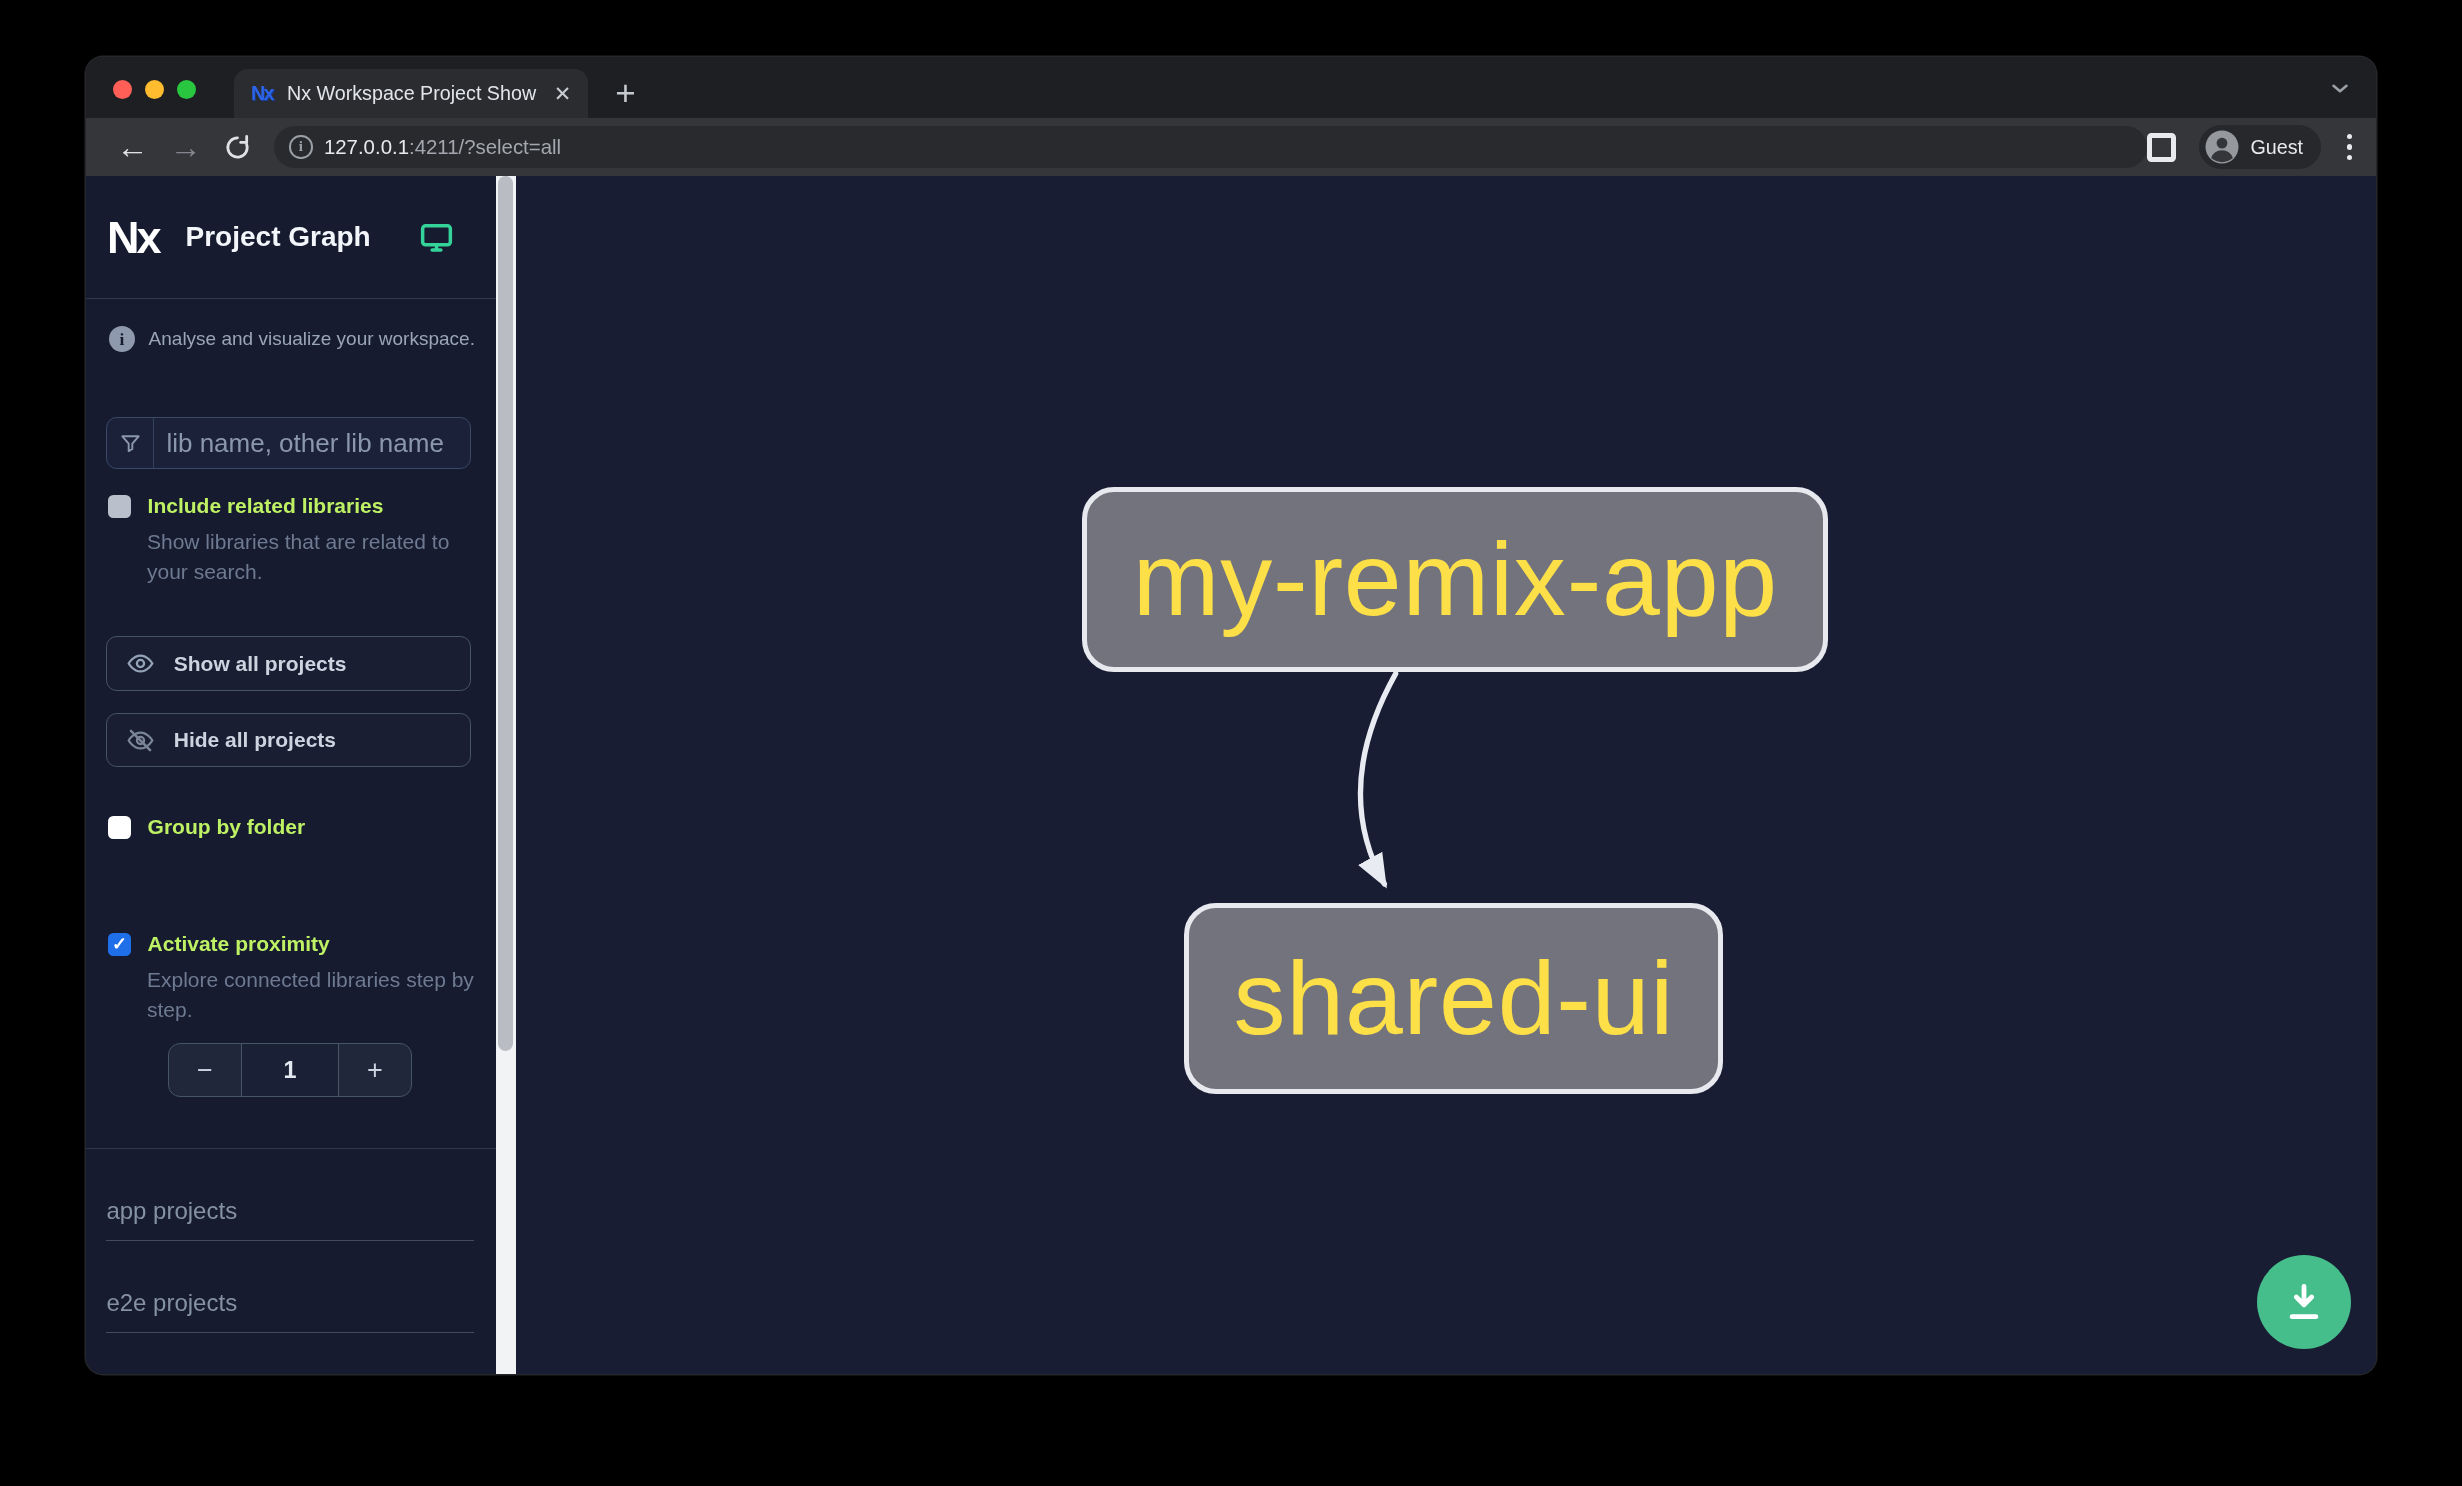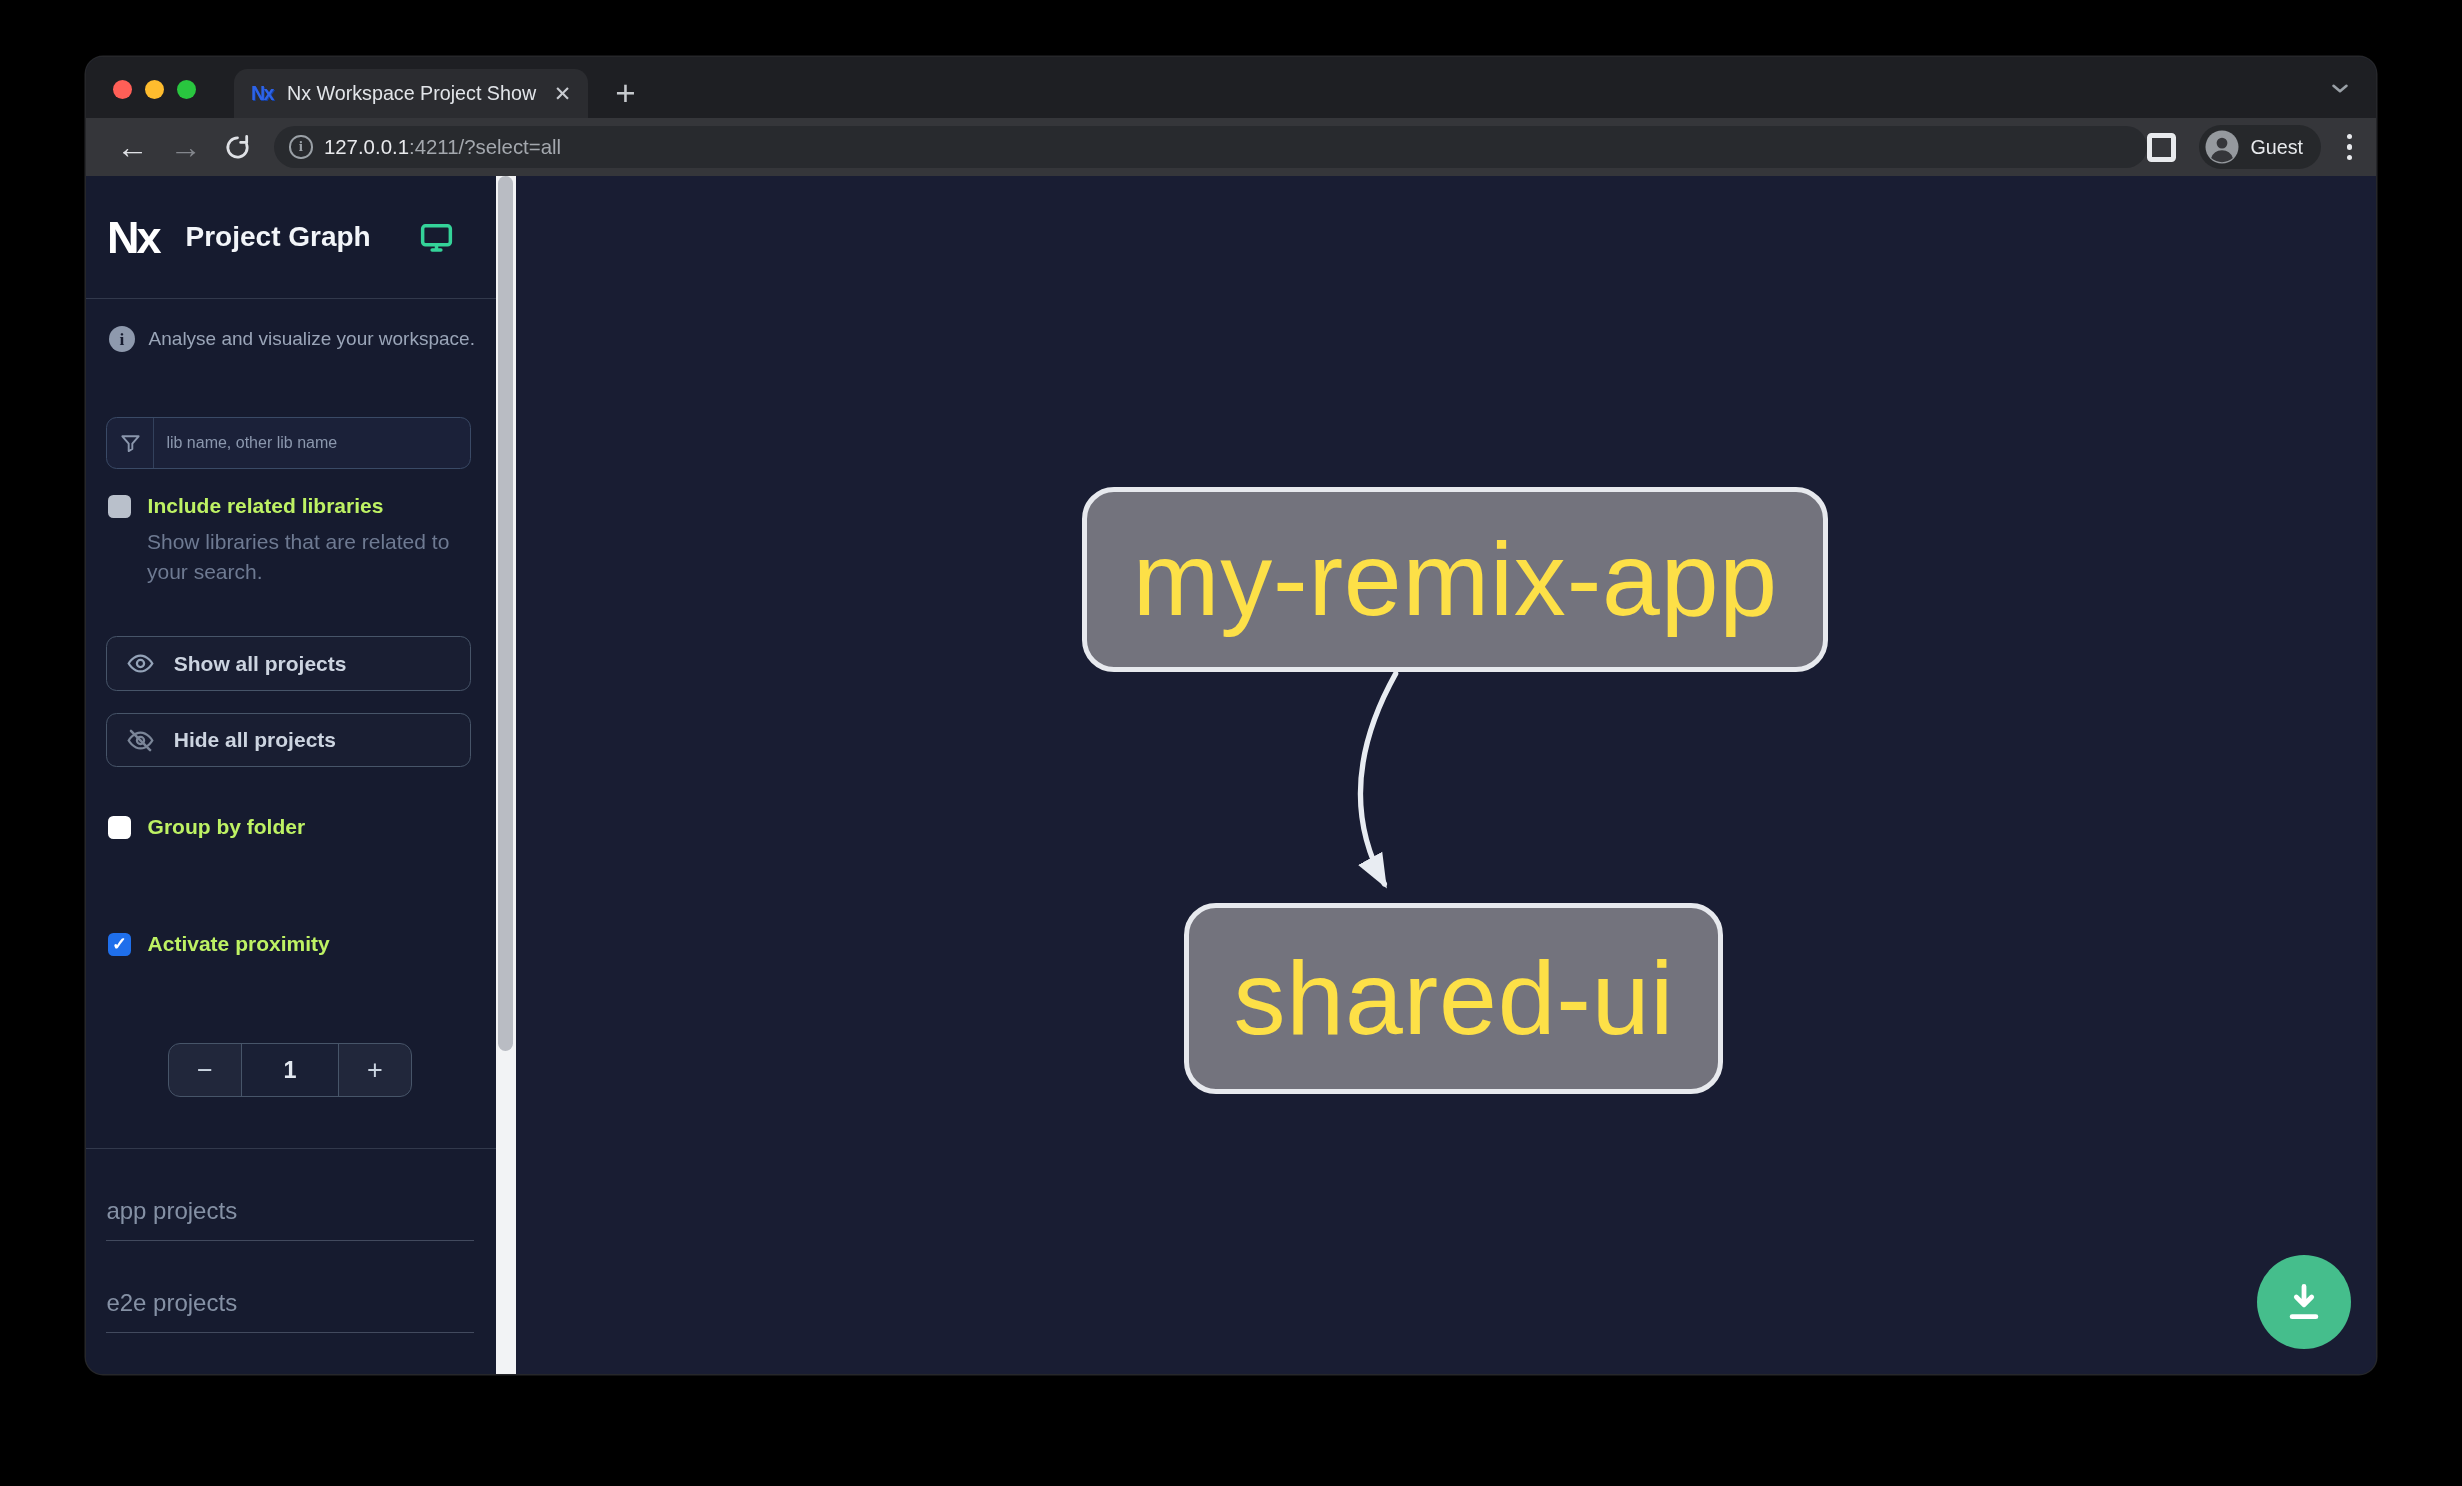--- a/index.html
+++ b/index.html
@@ -121,21 +121,21 @@
     position: absolute; top: 241px; left: 20.4px; width: 365px; height: 52px;
     border: 1.5px solid #3a4a66; border-radius: 10.6px; background: #1b2139;
     display: flex; align-items: stretch; overflow: hidden;
   }
   .search-iconcell {
     width: 47px; display: flex; align-items: center; justify-content: center;
     border-right: 1.5px solid #33415c; flex: none;
   }
   .searchbox input {
     flex: 1; background: transparent; border: none; outline: none;
-    color: #ffffff; font-size: 16px; padding: 0 12px;
+    color: #ffffff; font-size: 26px; padding: 0 12px;
     font-family: "Liberation Sans", sans-serif;
   }
   .searchbox input::placeholder { color: #8b97ad; opacity: 1; }
   .opt { position: absolute; left: 22px; width: 361px; }
   .opt-head { display: flex; align-items: center; gap: 16.6px; }
   .cb { width: 23px; height: 23px; border-radius: 5.3px; flex: none;
         display: flex; align-items: center; justify-content: center; }
   .cb.muted { background: #b9c0cb; }
   .cb.white { background: #ffffff; }
   .cb.blue  { background: #1f6feb; color: #fff; font-size: 18px; font-weight: 800; }
@@ -301,20 +301,21 @@
           <span class="cb white"></span>
           <span class="opt-label">Group by folder</span>
         </div>
       </div>
 
       <div class="opt" style="top:756px">
         <div class="opt-head">
           <span class="cb blue">✓</span>
           <span class="opt-label">Activate proximity</span>
         </div>
+        <div class="opt-desc">Explore connected libraries step by step.</div>
       </div>
 
       <div class="stepper">
         <span class="st-btn minus">−</span>
         <span class="st-value">1</span>
         <span class="st-btn plus">+</span>
       </div>
 
       <div class="side-divider"></div>
 

